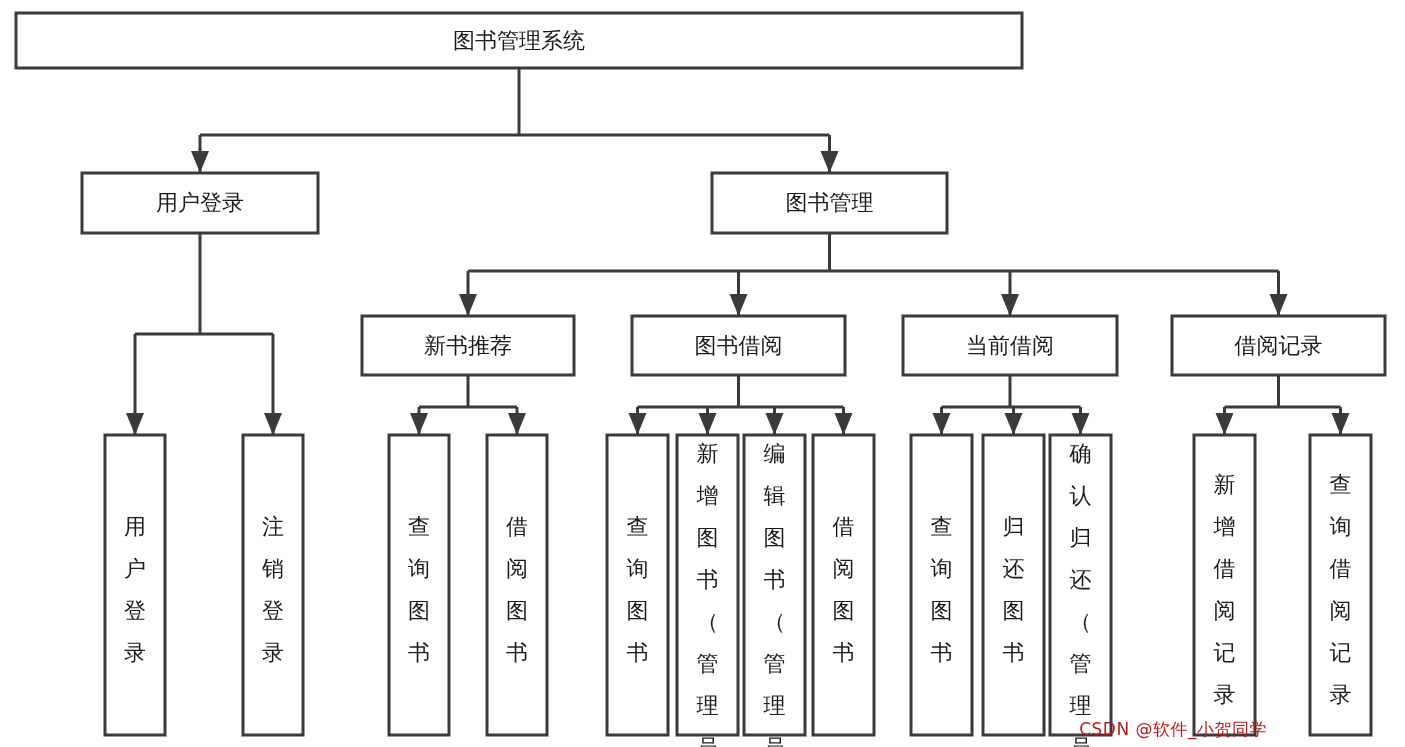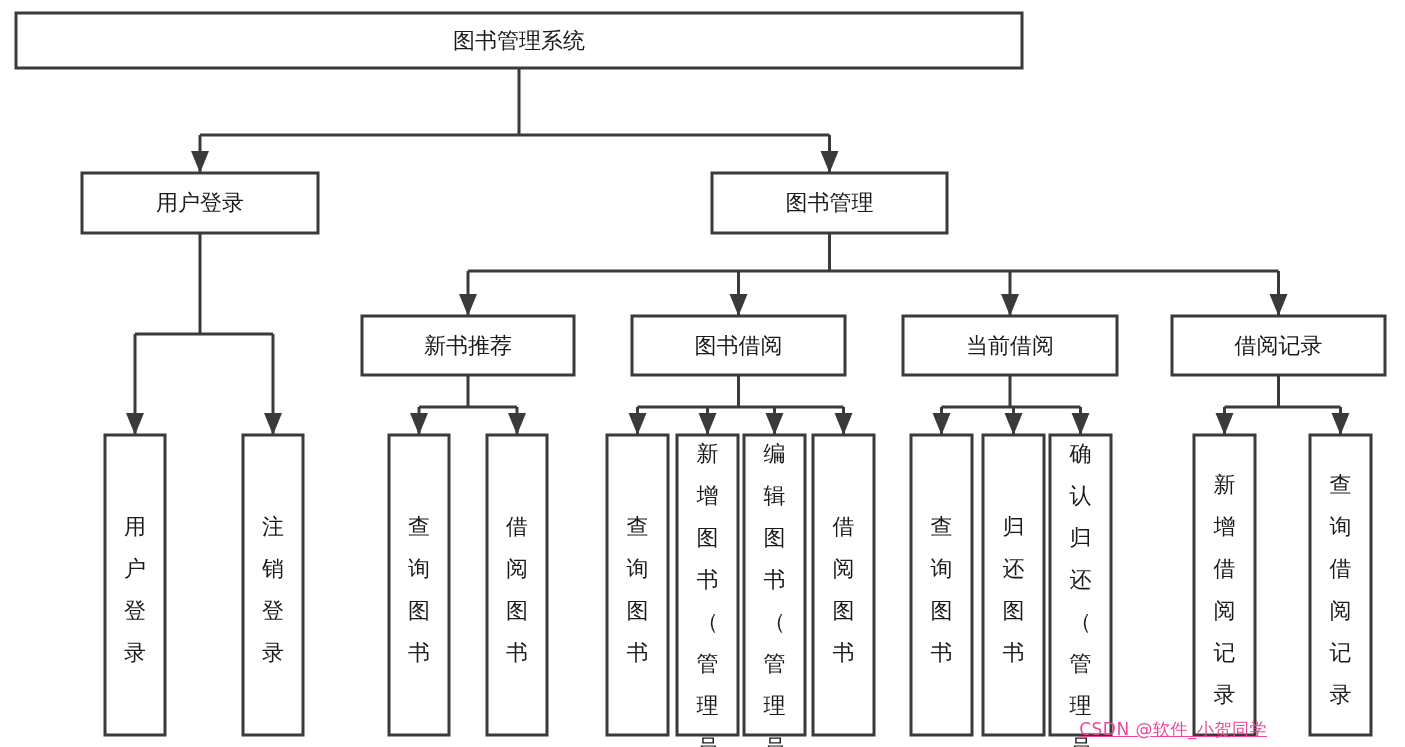--- a/index.html
+++ b/index.html
@@ -53,25 +53,24 @@
     font-family: "DejaVu Sans", "Liberation Sans", sans-serif;
     font-size: 22px;
     text-anchor: middle;
   }
   .watermark {
     position: absolute;
     right: 8px;
     bottom: 6px;
     font-family: "DejaVu Sans", "Liberation Sans", sans-serif;
     font-size: 17px;
-    color: #ec4899;
+    color: #b91c1c;
     white-space: nowrap;
     letter-spacing: 0.5px;
     user-select: none;
-    text-decoration: underline;
   }
 </style>
 </head>
 <body>
 
 <div id="diagram-root">
   <svg id="flow" viewBox="0 0 1405 747">
     <g id="links-layer">
         <line x1="519" y1="68" x2="519" y2="135" class="link-line"></line>
         <line x1="200" y1="135" x2="829.5" y2="135" class="link-line"></line>

